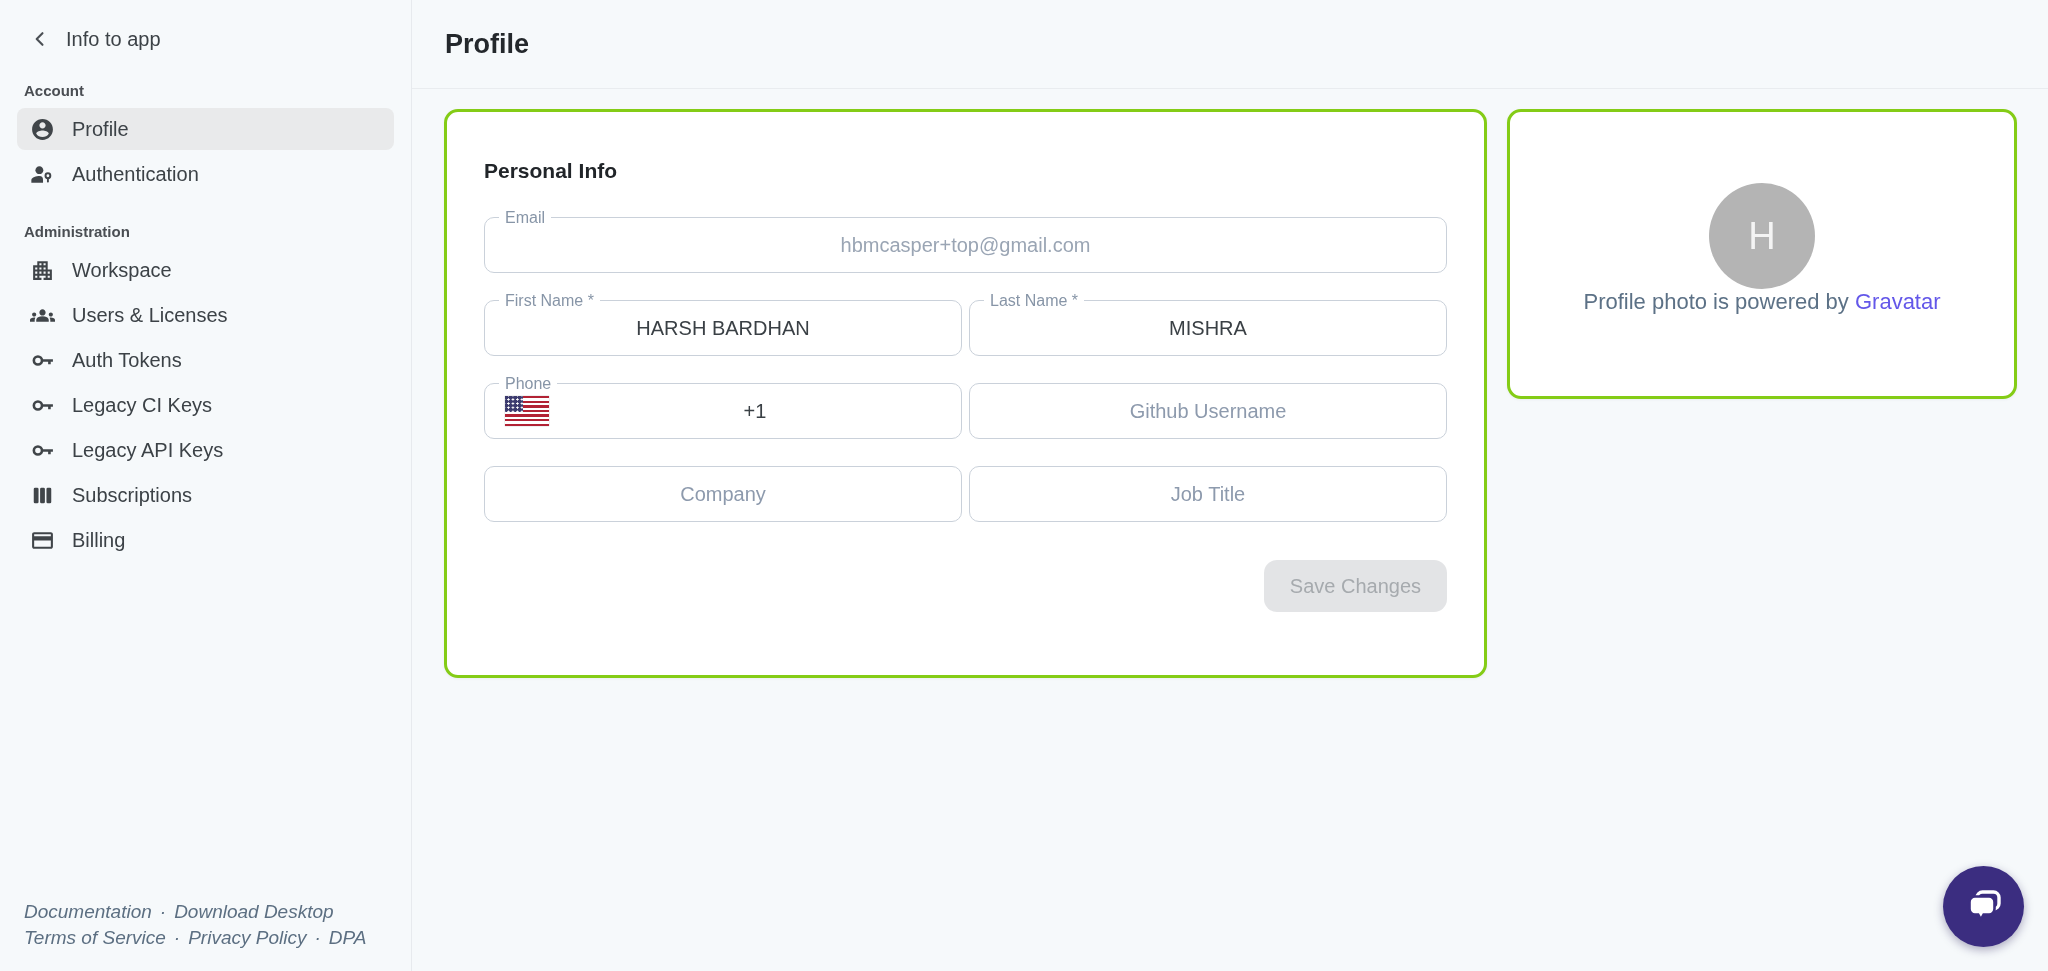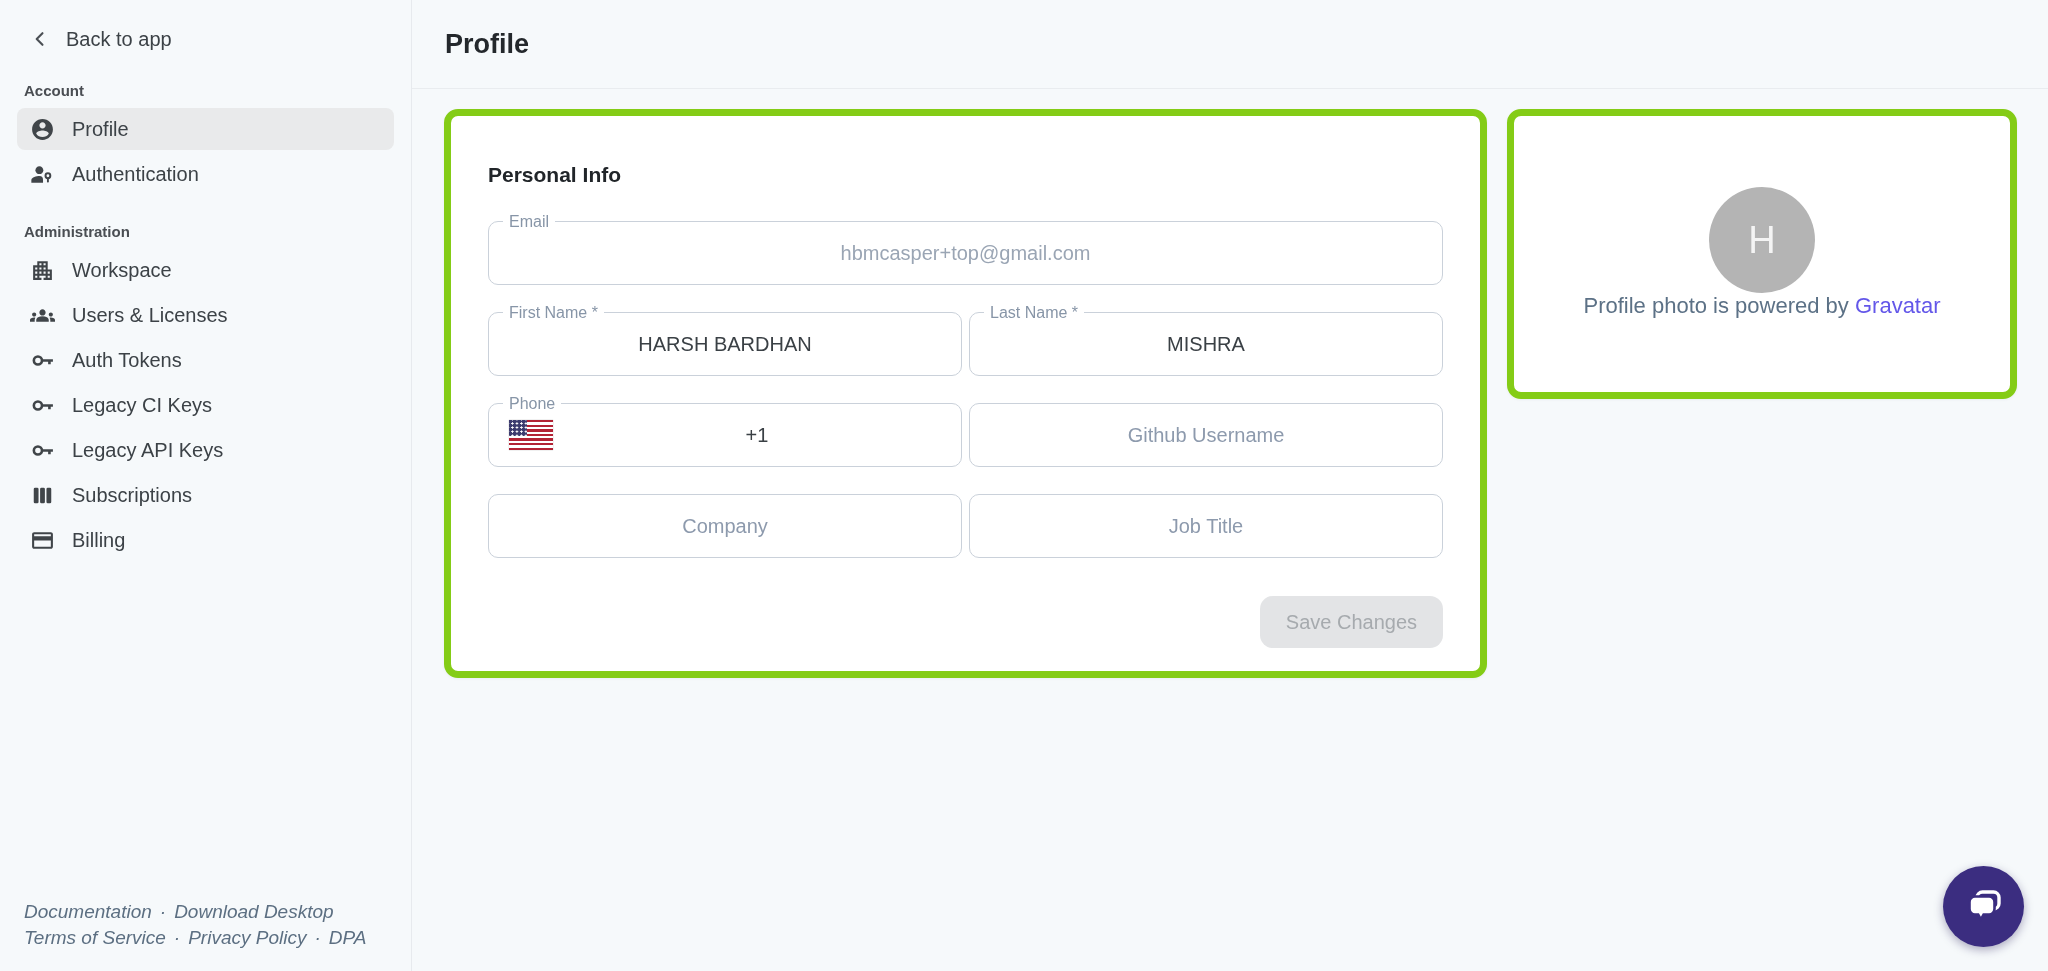--- a/index.html
+++ b/index.html
@@ -51,28 +51,28 @@
     height:89px; flex:0 0 89px;
     border-bottom:1px solid #e9ecef;
     display:flex; align-items:center; padding-left:33px;
   }
   .page-title { font-size:27px; font-weight:700; color:#24282c; }
   .content {
     display:flex; gap:20px; padding:20px 32px 0;
     align-items:flex-start;
   }
   .card {
-    background:#fff; border:7px solid #84cc16; border-radius:14px;
+    background:#fff; border:3px solid #84cc16; border-radius:14px;
     box-shadow:0 1px 3px rgba(23,43,77,.05);
   }
   .card-personal { width:1043px; height:569px; padding:0 37px; }
   .pi-title { margin-top:47px; font-size:21px; font-weight:700; color:#212529; }
 
   .field {
-    position:relative; height:64px; background:#fff;
+    position:relative; height:56px; background:#fff;
     border:1.5px solid #cad1da; border-radius:10px;
     display:flex; align-items:center;
   }
   .field.full { margin-top:34px; }
   .row { display:flex; gap:7px; margin-top:27px; }
   .row .field { flex:1; }
   .float-label {
     position:absolute; top:-10px; left:14px;
     background:#fff; padding:0 6px;
     font-size:16px; color:#8795a7; line-height:20px;
@@ -127,21 +127,21 @@
   .chat-fab svg { width:48px; height:48px; }
 </style>
 </head>
 <body>
 
 <aside class="sidebar">
   <div class="back-row">
     <svg viewBox="0 0 24 24">
       <path d="M14.7 5.7 8.4 12l6.3 6.3" fill="none" stroke="#4b5055" stroke-width="2.3" stroke-linecap="round" stroke-linejoin="round"></path>
     </svg>
-    <span>Back to app</span>
+    <span>Info to app</span>
   </div>
 
   <div class="section-label">Account</div>
   <nav class="nav-list">
     <div class="nav-item selected">
       <svg viewBox="0 0 24 24" fill="currentColor">
         <path d="M12 2C6.48 2 2 6.48 2 12s4.48 10 10 10 10-4.48 10-10S17.52 2 12 2zm0 3c1.66 0 3 1.34 3 3s-1.34 3-3 3-3-1.34-3-3 1.34-3 3-3zm0 14.2c-2.5 0-4.71-1.28-6-3.22.03-1.99 4-3.08 6-3.08 1.99 0 5.97 1.09 6 3.08-1.29 1.94-3.5 3.22-6 3.22z"></path>
       </svg>
       <span>Profile</span>
     </div>

